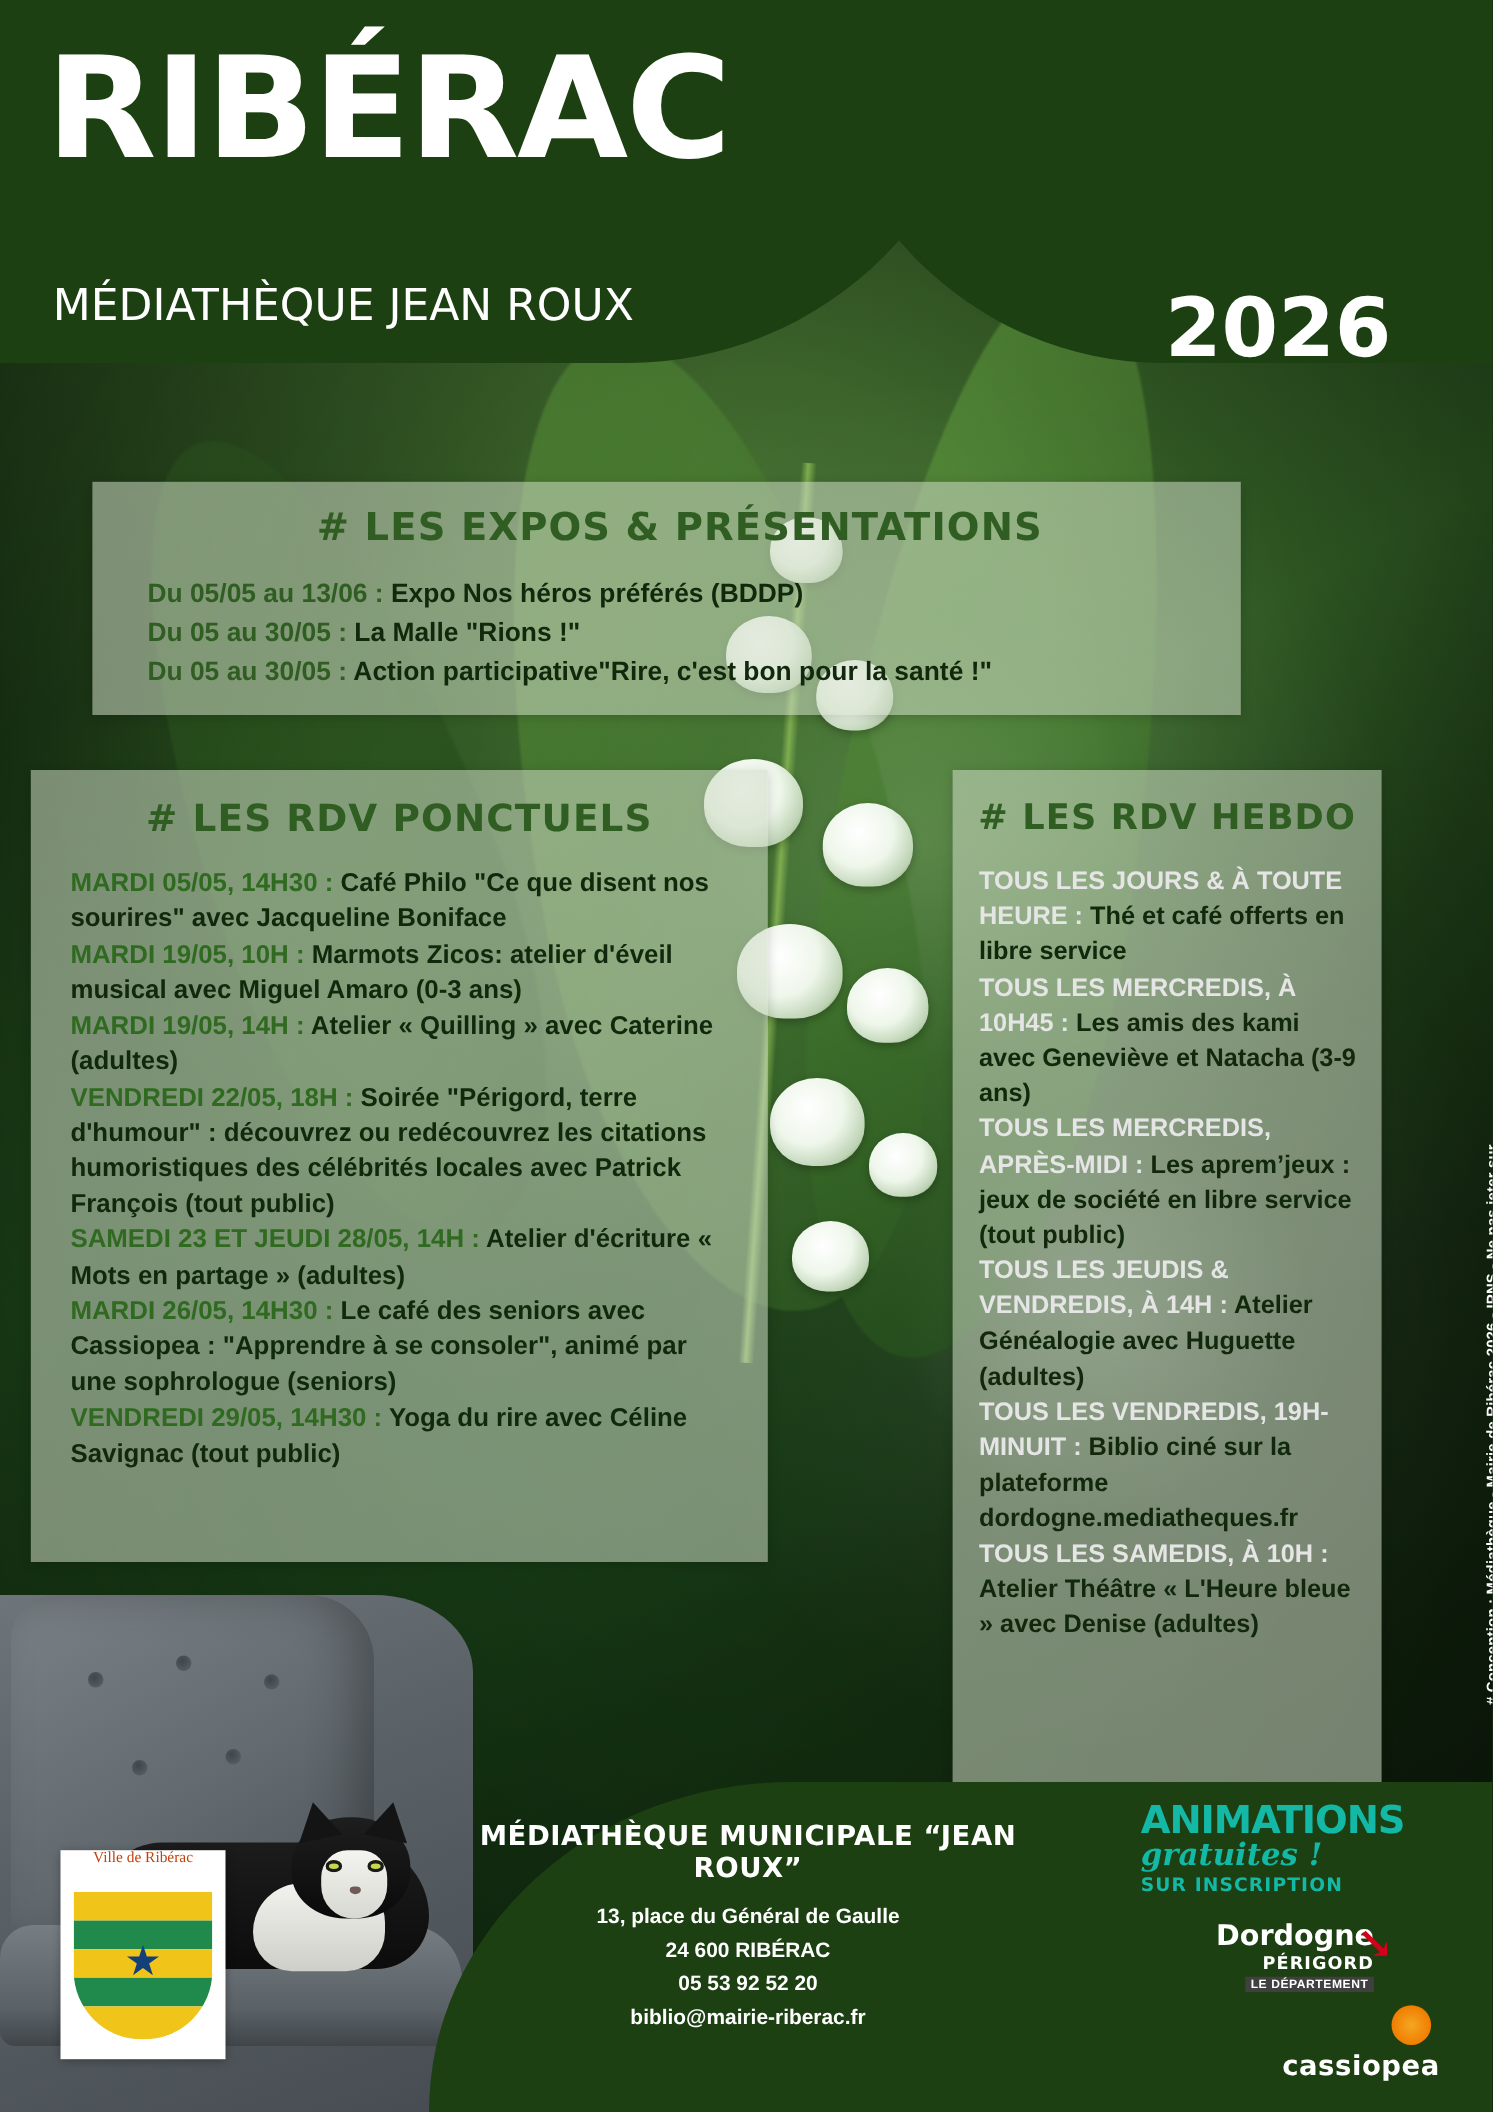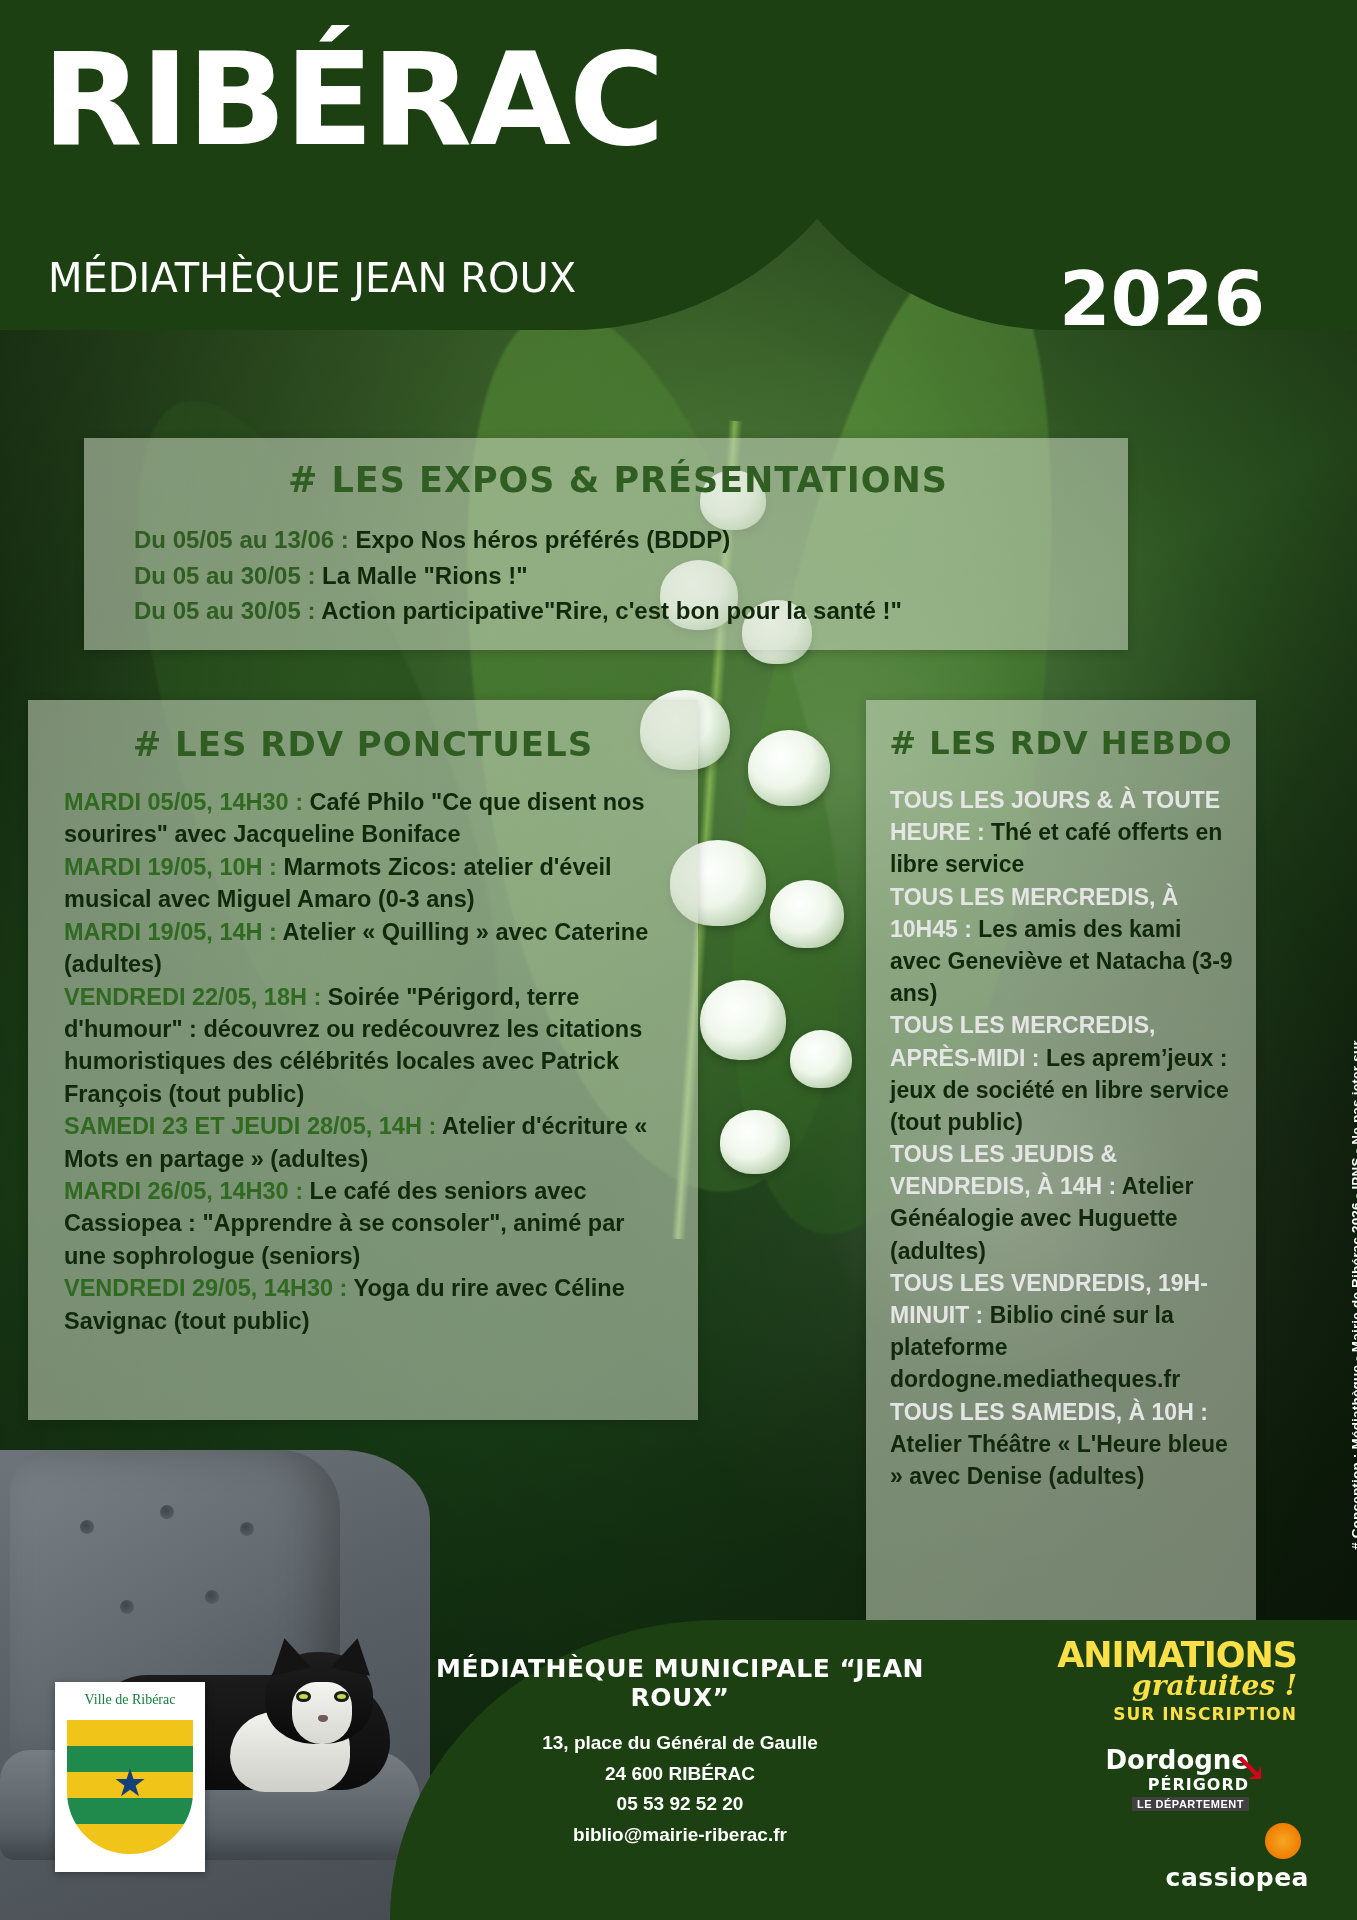--- a/index.html
+++ b/index.html
@@ -350,22 +350,21 @@
     left: 55px;
     bottom: 48px;
     width: 150px;
     height: 190px;
     background: #ffffff;
     box-shadow: 0 2px 8px rgba(0,0,0,.35);
   }
   .town-logo .lbl {
     text-align: center;
     font-size: 14px;
-    color: #15803d;
-    padding-top: 10px;
+    color: #c2410c;
     font-family: "Liberation Serif", serif;
   }
   .shield {
     position: absolute;
     left: 12px;
     top: 38px;
     width: 126px;
     height: 134px;
     background: #ffffff;
     border-radius: 0 0 62px 62px;
@@ -385,22 +384,22 @@
     font-size: 38px;
     line-height: 1;
   }
 
   
   .anim {
     position: absolute;
     right: 60px;
     bottom: 196px;
     width: 260px;
-    text-align: right;
-    color: #fde047;
+    text-align: left;
+    color: #14b8a6;
   }
   .anim .a1 {
     font-family: "DejaVu Sans", sans-serif;
     font-weight: bold;
     font-size: 35px;
     letter-spacing: -1px;
   }
   .anim .a2 {
     font-family: "DejaVu Serif", serif;
     font-style: italic;

